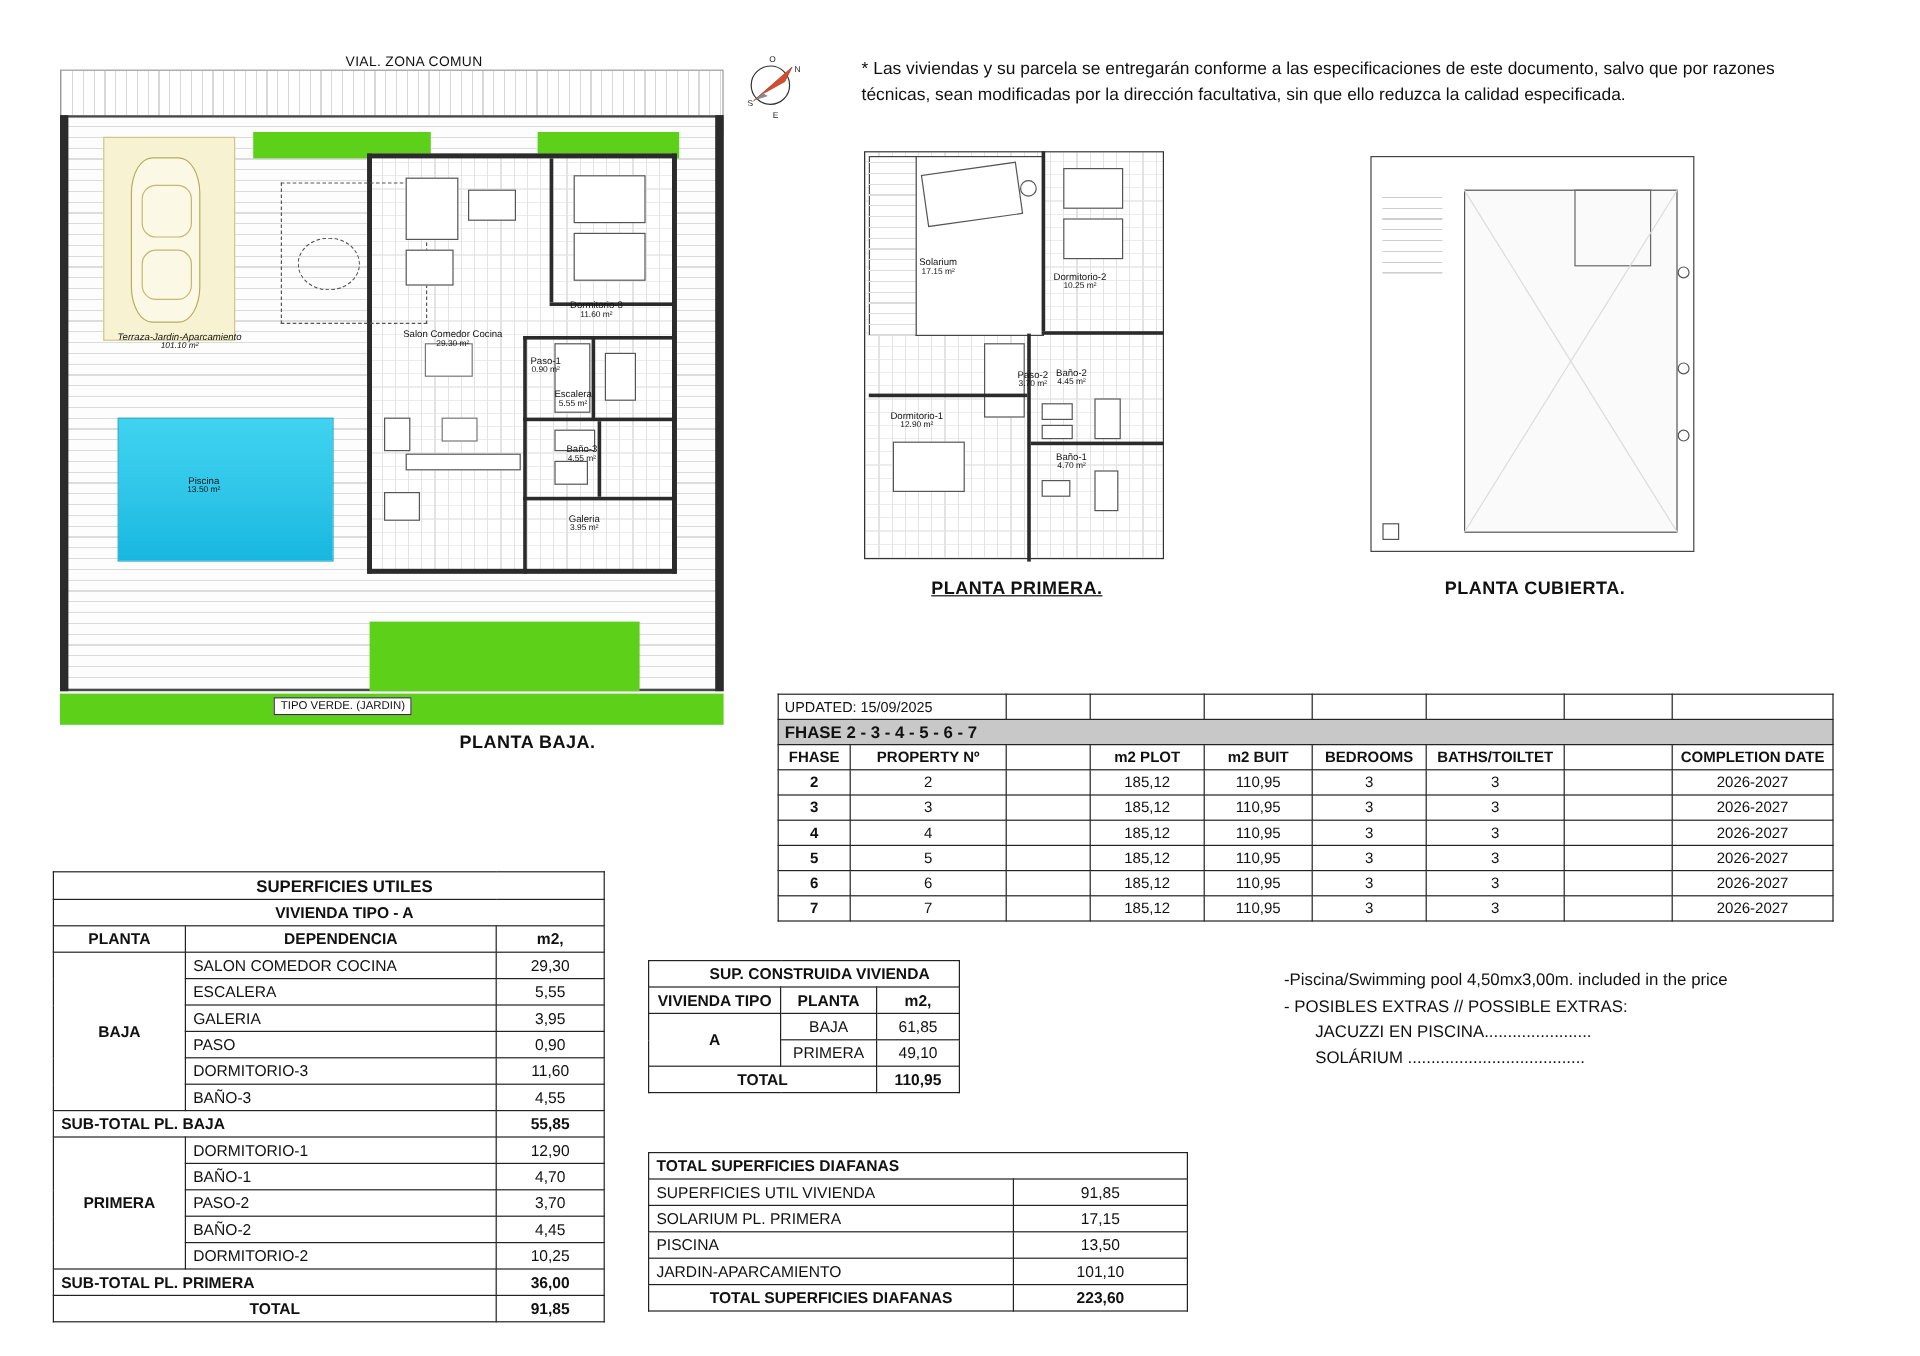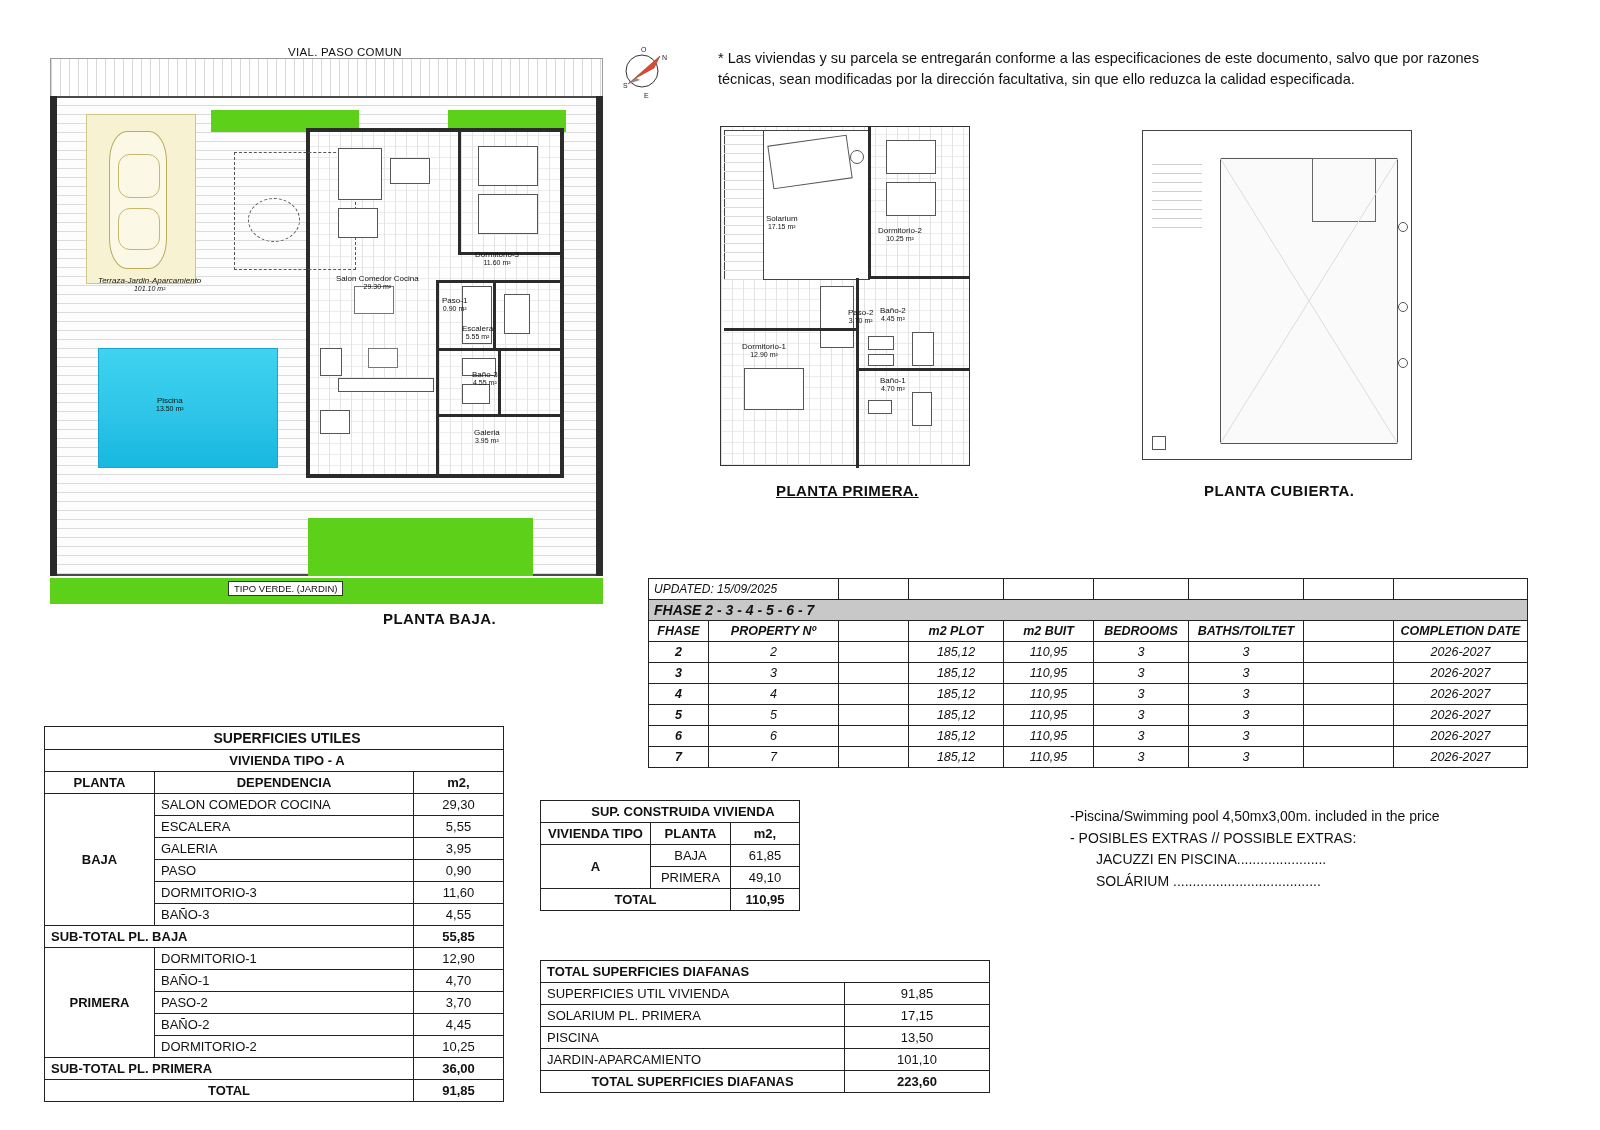--- a/index.html
+++ b/index.html
@@ -73,21 +73,21 @@
   #tbl-construida table { width:100%; }
   #tbl-construida td { height:22px; }
 
   
   #tbl-diafanas { position:absolute; left:540px; top:960px; width:450px; }
   #tbl-diafanas table { width:100%; }
   #tbl-diafanas td { height:22px; }
 
   
   #tbl-fases { position:absolute; left:648px; top:578px; width:880px; }
-  #tbl-fases table { width:100%; font-size:12.5px;font-style:italic; }
+  #tbl-fases table { width:100%; font-size:12.5px; }
   #tbl-fases td, #tbl-fases th { height:21px; padding:2px 5px; }
   #tbl-fases .hdr { font-weight:bold; text-align:center; }
   #tbl-fases .phase-band { font-weight:bold; background:#c8c8c8; font-size:14px; }
   #tbl-fases .updated { font-size:12px; }
 
   
   #extras { position:absolute; left:1070px; top:806px; font-size:14px; line-height:1.55; }
   #extras .indent { padding-left:26px; }
 
   
@@ -109,21 +109,21 @@
       <text x="52" y="22" font-size="7" fill="#222" font-family="Liberation Sans, sans-serif">N</text>
       <text x="13" y="50" font-size="7" fill="#222" font-family="Liberation Sans, sans-serif">S</text>
       <text x="34" y="60" font-size="7" fill="#222" font-family="Liberation Sans, sans-serif">E</text>
     </svg>
   </div>
 
   <div id="planta-baja" class="plan">
 
     <div class="abs hatch" style="left:12px;top:40px;width:553px;height:46px;border:1px solid #9a9a9a;background-color:#fff;"></div>
     <div class="abs" style="left:12px;top:86px;width:553px;height:6px;background:#7a7a7a;"></div>
-    <div class="cap" style="left:250px;top:28px;">VIAL. PASO COMUN</div>
+    <div class="cap" style="left:250px;top:28px;">VIAL. ZONA COMUN</div>
 
     <div class="pb-frame hatch-h"></div>
 
     <div class="wall" style="left:12px;top:78px;width:7px;height:480px;"></div>
     <div class="wall" style="left:558px;top:78px;width:7px;height:480px;"></div>
 
     <div class="abs green" style="left:173px;top:92px;width:148px;height:22px;"></div>
     <div class="abs green" style="left:410px;top:92px;width:118px;height:22px;"></div>
 
     <div class="abs carport" style="left:48px;top:96px;width:110px;height:170px;">

